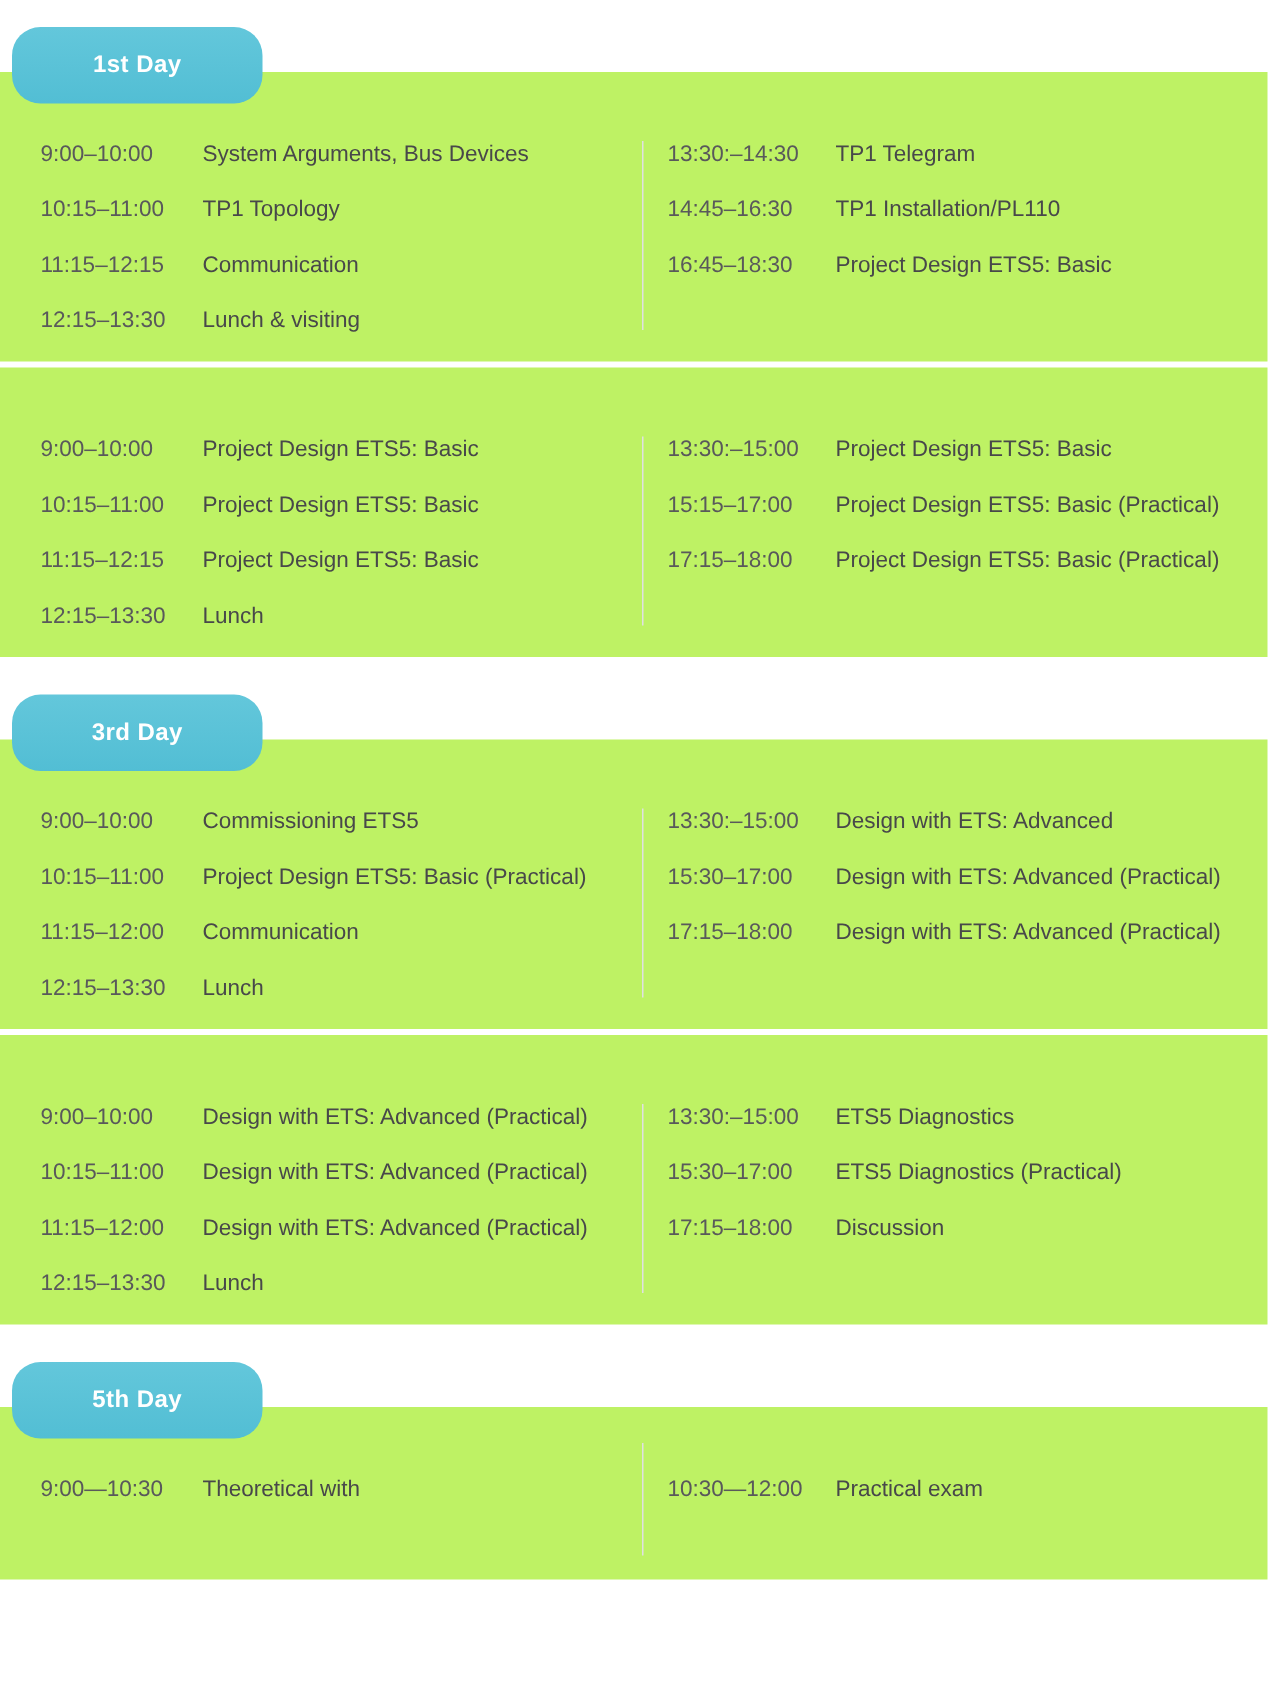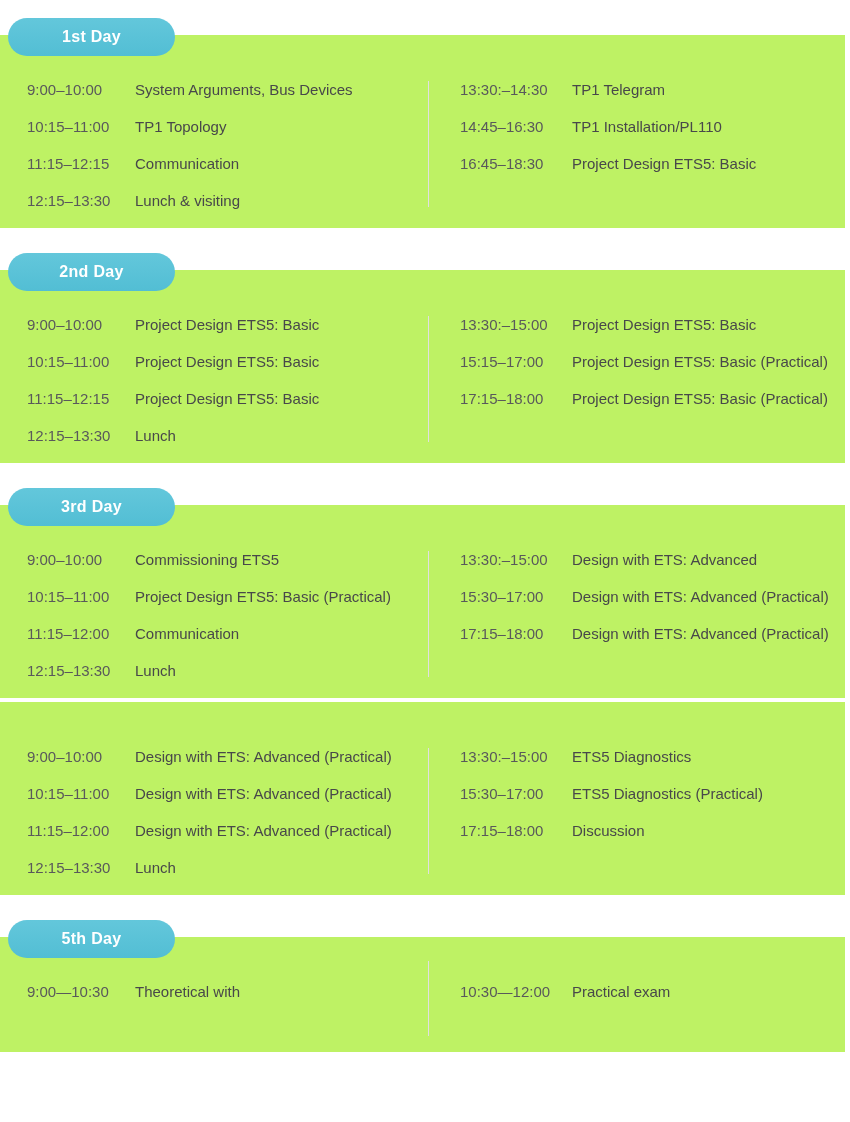--- a/index.html
+++ b/index.html
@@ -11,21 +11,21 @@
   }
   .page { padding-top: 18px; }
 
   .day { margin: 0 5px 25px 0; }
 
   .pill {
     position: relative;
     z-index: 2;
     margin-left: 8px;
     width: 167px;
-    height: 38px;
+    height: 51px;
     border-radius: 19px;
     background: linear-gradient(180deg, #63c7db 0%, #52bed4 100%);
     color: #ffffff;
     font-size: 16px;
     font-weight: bold;
     letter-spacing: 0.3px;
     display: flex;
     align-items: center;
     justify-content: center;
   }
@@ -40,21 +40,21 @@
     display: flex;
     padding: 36px 0 9px 0;
   }
   .col { box-sizing: border-box; }
   .col-left {
     width: 428px;
     padding-left: 27px;
   }
   .col-right {
     flex: 1;
-    padding-left: 32px;
+    padding-left: 17px;
   }
 
   .row {
     display: flex;
     align-items: center;
     height: 37px;
     font-size: 15px;
     white-space: nowrap;
   }
   .time {
@@ -119,23 +119,20 @@
           <div class="row">
             <span class="time">16:45–18:30</span>
             <span class="title">Project Design ETS5: Basic</span>
           </div>
         </div>
       </div>
     </div>
   </section>
 
   <section class="day">
-    <div class="pill">
-      <span>2nd Day</span>
-    </div>
     <div class="card">
       <div class="divider"></div>
       <div class="cols">
         <div class="col col-left">
           <div class="row">
             <span class="time">9:00–10:00</span>
             <span class="title">Project Design ETS5: Basic</span>
           </div>
           <div class="row">
             <span class="time">10:15–11:00</span>

